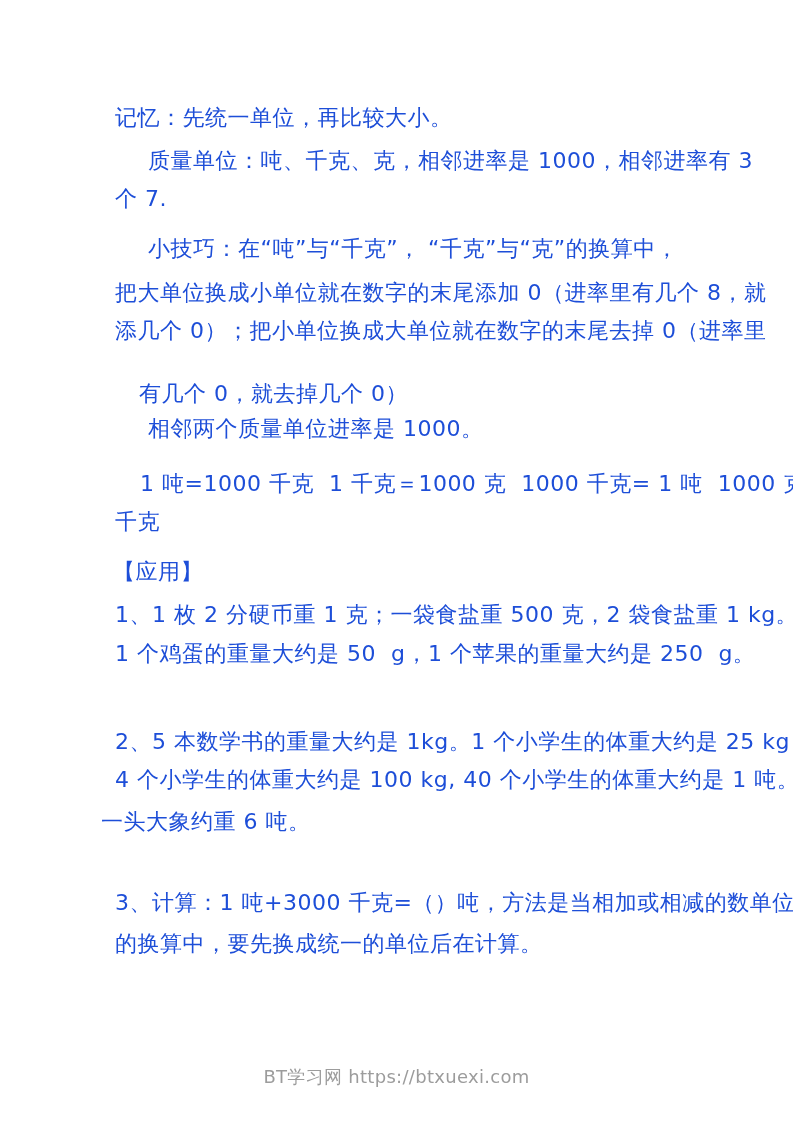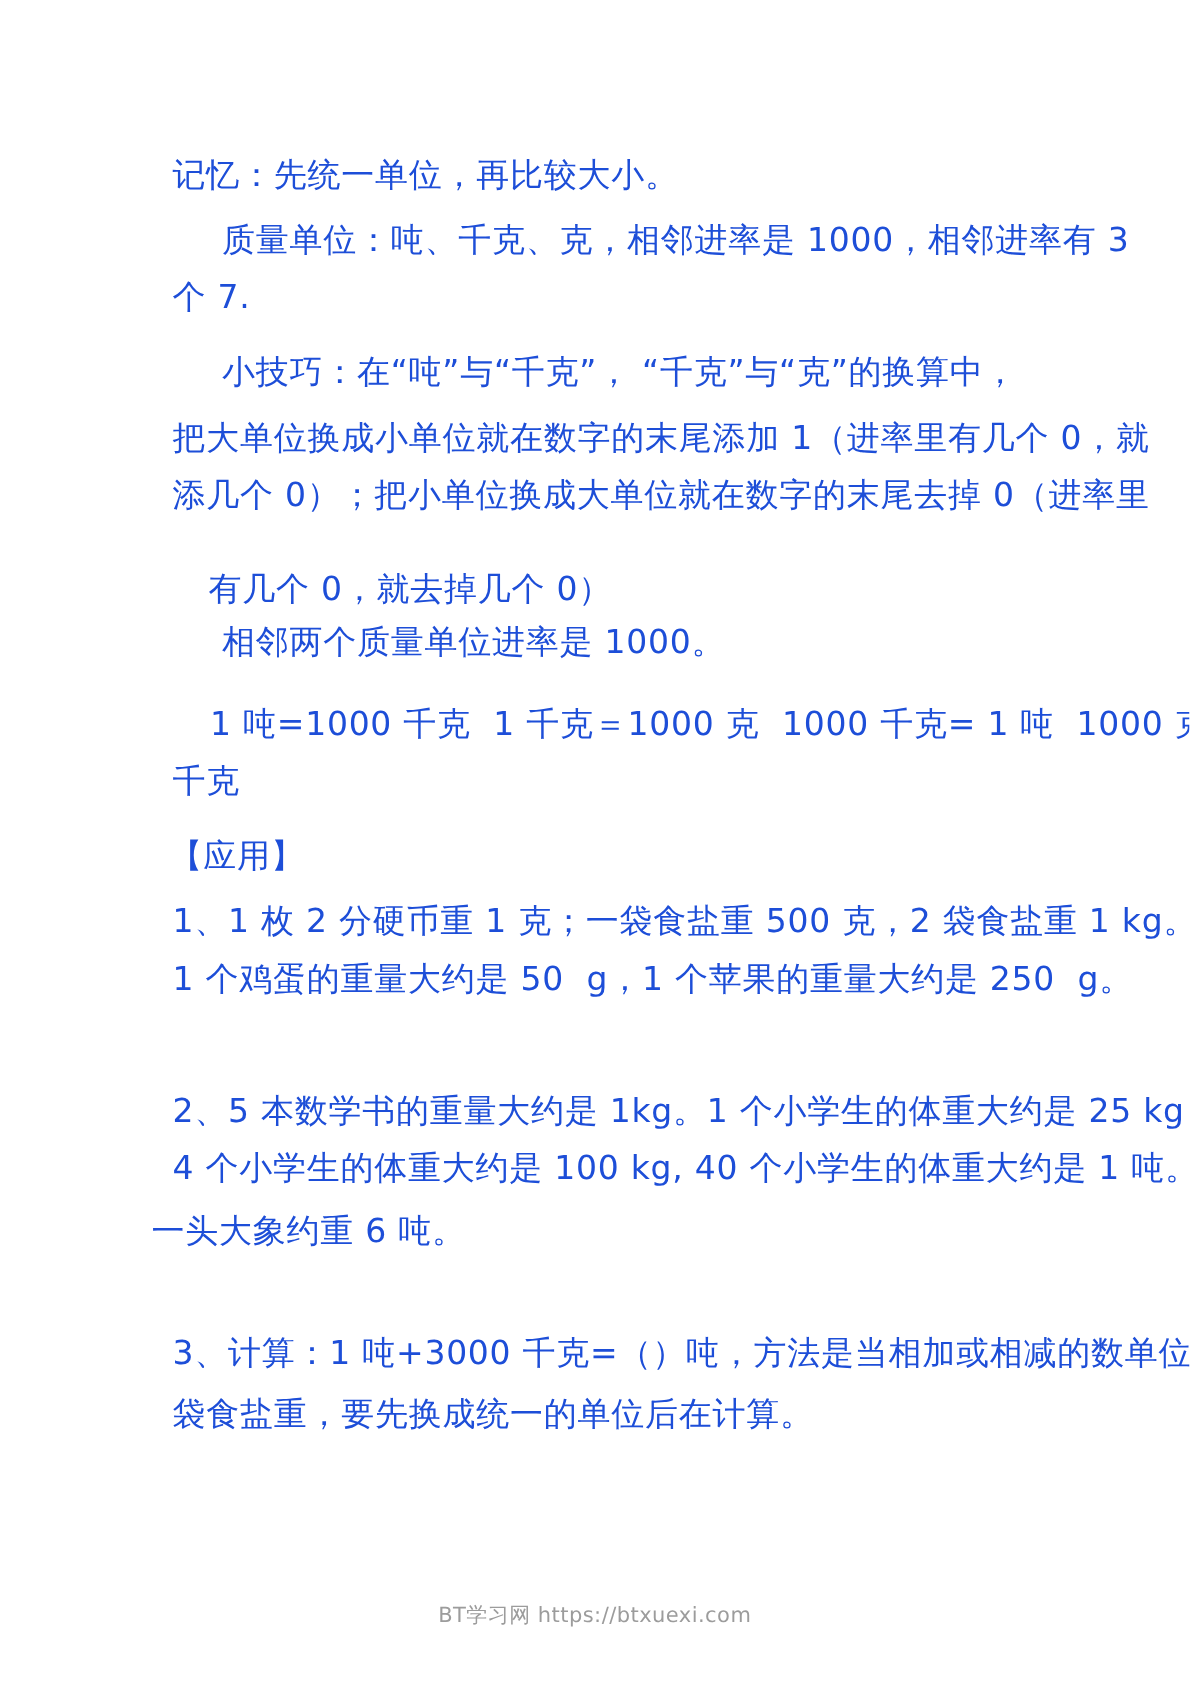--- a/index.html
+++ b/index.html
@@ -27,21 +27,21 @@
   }
   .heading {
     font-weight: normal;
   }
   .footer {
     position: absolute;
     top: 1064px;
     left: 0;
     width: 100%;
     text-align: center;
-    font-size: 14px;
+    font-size: 18px;
     line-height: 26px;
     color: #9c9c9c;
     letter-spacing: 0.3px;
   }
 </style>
 </head>
 <body>
 
 <div class="page">
 
@@ -49,21 +49,21 @@
     <div class="ln" style="top:104px; left:115px;">记忆：先统一单位，再比较大小。</div>
   </div>
 
   <div class="para">
     <div class="ln" style="top:147px; left:148px;">质量单位：吨、千克、克，相邻进率是 1000，相邻进率有 3</div>
     <div class="ln" style="top:185px; left:115px;">个 7.</div>
   </div>
 
   <div class="para">
     <div class="ln" style="top:235px; left:148px;text-align:center;">小技巧：在“吨”与“千克”， “千克”与“克”的换算中，</div>
-    <div class="ln" style="top:279px; left:115px;">把大单位换成小单位就在数字的末尾添加 1（进率里有几个 0，就</div>
+    <div class="ln" style="top:279px; left:115px;">把大单位换成小单位就在数字的末尾添加 0（进率里有几个 8，就</div>
     <div class="ln" style="top:317px; left:115px;">添几个 0）；把小单位换成大单位就在数字的末尾去掉 0（进率里</div>
     <div class="ln" style="top:380px; left:115px;margin-left:24px;">有几个 0，就去掉几个 0）</div>
   </div>
 
   <div class="para">
     <div class="ln" style="top:415px; left:148px;text-align:center;">相邻两个质量单位进率是 1000。</div>
   </div>
 
   <div class="para">
     <div class="ln" style="top:470px; left:140px;">1 吨=1000 千克  1 千克＝1000 克  1000 千克= 1 吨  1000 克＝1</div>
@@ -80,18 +80,18 @@
   </div>
 
   <div class="para">
     <div class="ln" style="top:728px; left:115px;">2、5 本数学书的重量大约是 1kg。1 个小学生的体重大约是 25 kg，</div>
     <div class="ln" style="top:766px; left:115px;">4 个小学生的体重大约是 100 kg, 40 个小学生的体重大约是 1 吨。</div>
     <div class="ln" style="top:808px; left:101px;">一头大象约重 6 吨。</div>
   </div>
 
   <div class="para">
     <div class="ln" style="top:889px; left:115px;">3、计算：1 吨+3000 千克=（）吨，方法是当相加或相减的数单位</div>
-    <div class="ln" style="top:930px; left:115px;">袋食盐重，要先换成统一的单位后在计算。</div>
+    <div class="ln" style="top:930px; left:115px;">的换算中，要先换成统一的单位后在计算。</div>
   </div>
 
   <div class="footer">BT学习网 https://btxuexi.com</div>
 
 </div>
 
 </body></html>

